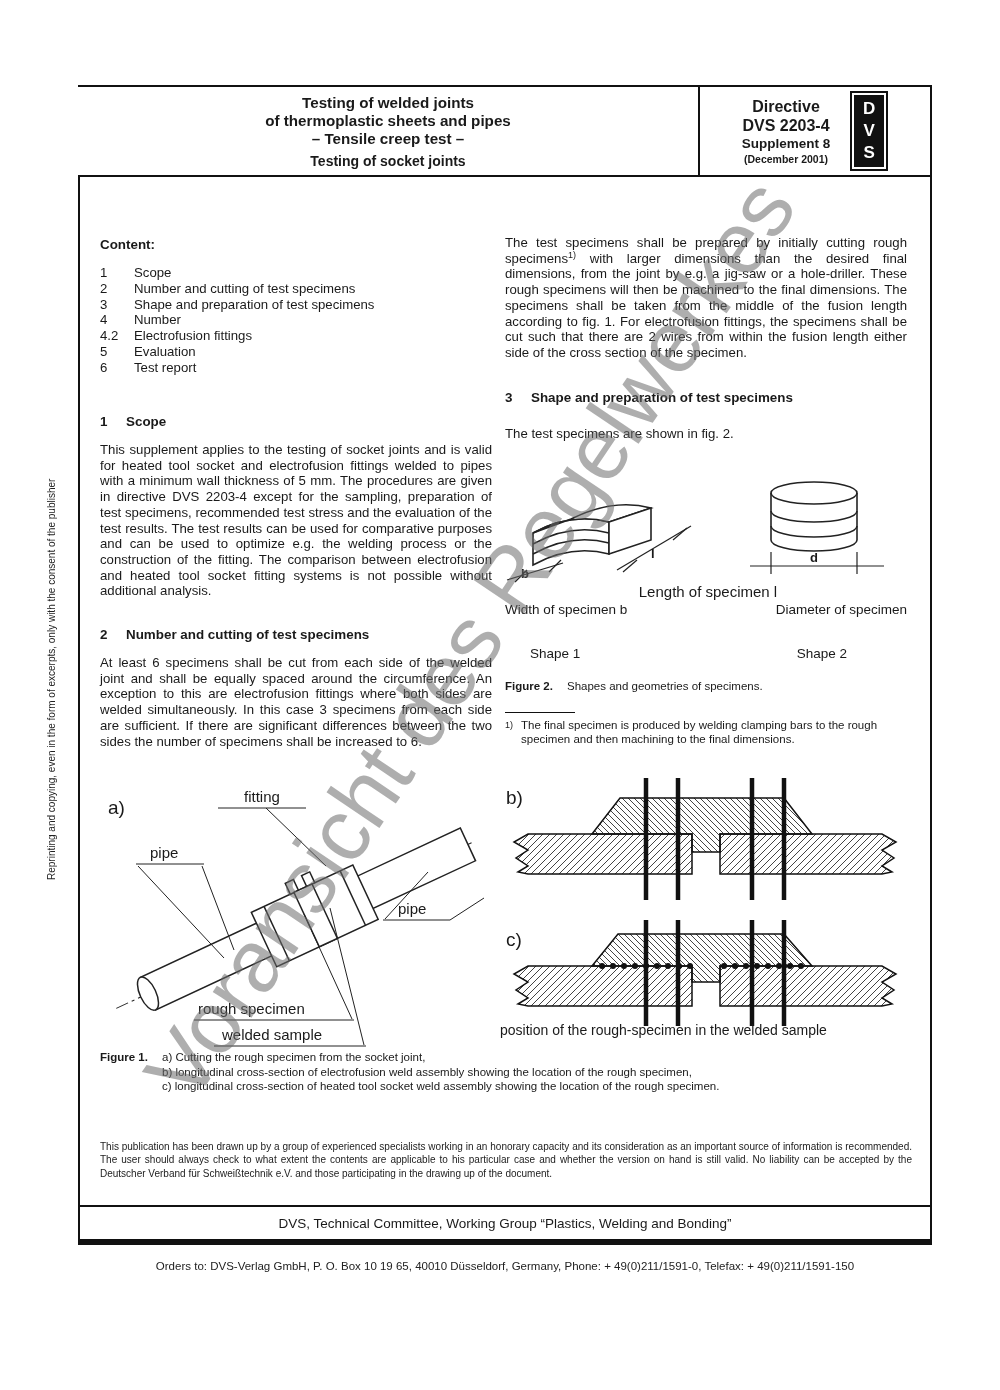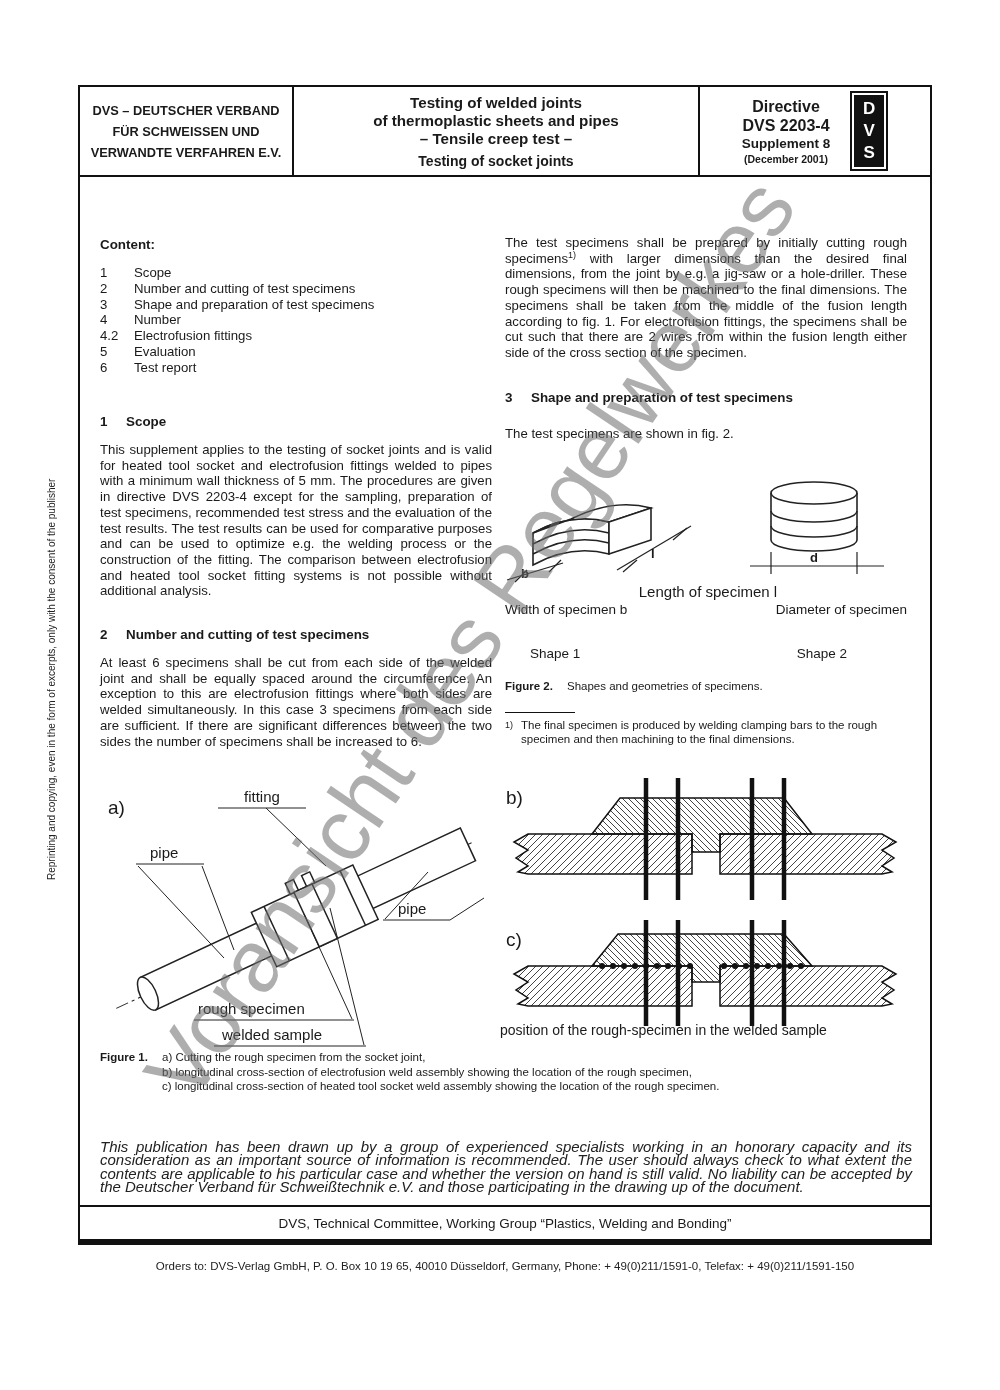--- a/index.html
+++ b/index.html
@@ -73,34 +73,29 @@
   .footnote .mk{width:16px;flex:none;font-size:9px;vertical-align:super;}
 
   .fig1a{left:98px;top:766px;}
   .fig1-cap{left:100px;top:1050px;width:700px;display:flex;font-size:11.5px;line-height:14.5px;}
   .fig1-cap .lab{font-weight:bold;width:62px;flex:none;}
 
   .figb{left:500px;top:772px;}
   .figc{left:500px;top:918px;}
   .pos-cap{left:500px;top:1022px;width:410px;font-size:14px;}
 
-  .disclaimer{left:100px;top:1140px;width:812px;font-size:15px;line-height:13.4px;text-align:justify;color:#222;font-style:italic;}
+  .disclaimer{left:100px;top:1140px;width:812px;font-size:10px;line-height:13.4px;text-align:justify;color:#222;}
 
   svg{display:block;}
   svg text{font-family:"Liberation Sans",sans-serif;fill:#1a1a1a;}
 </style>
 </head>
 <body>
 
 <div class="abs header">
-  <div class="h-cell h-org">
-    <div>DVS – DEUTSCHER VERBAND</div>
-    <div>FÜR SCHWEISSEN UND</div>
-    <div>VERWANDTE VERFAHREN E.V.</div>
-  </div>
   <div class="h-cell h-title">
     <div class="t1">Testing of welded joints</div>
     <div class="t1">of thermoplastic sheets and pipes</div>
     <div class="t1">– Tensile creep test –</div>
     <div class="t4">Testing of socket joints</div>
   </div>
   <div class="h-cell h-dir">
     <div class="h-dir-text">
       <div class="d1">Directive</div>
       <div class="d2">DVS 2203-4</div>

